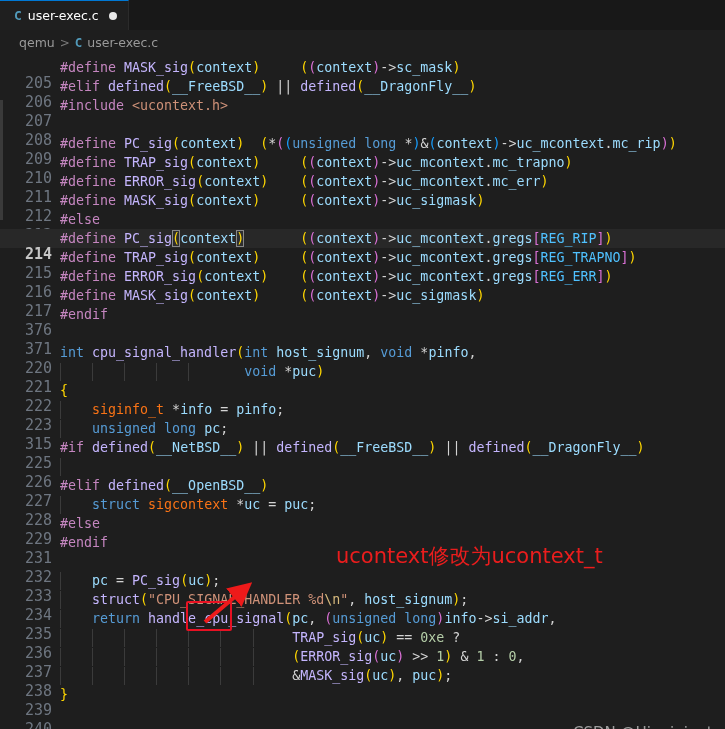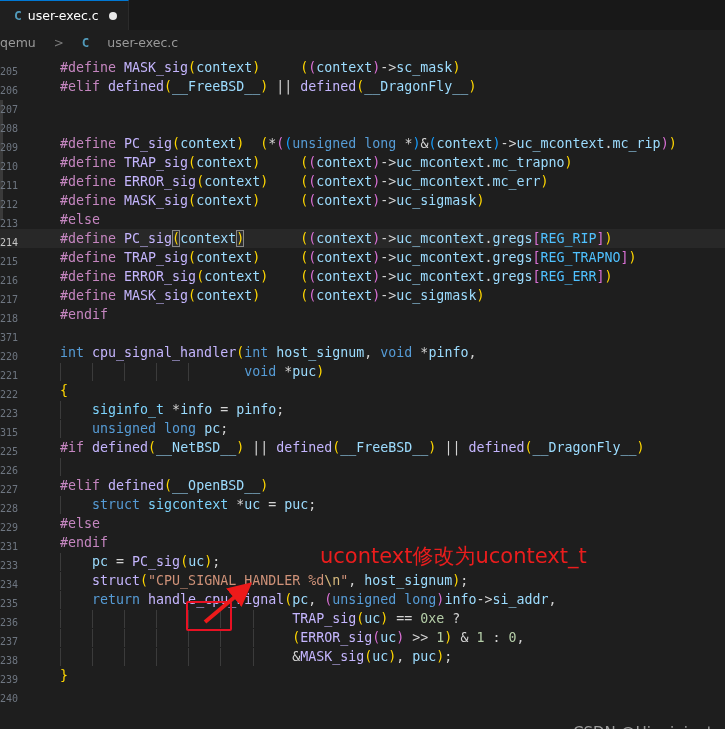--- a/index.html
+++ b/index.html
@@ -21,51 +21,52 @@
     font-family:"DejaVu Sans","Liberation Sans",sans-serif;
     font-size:12.5px;color:#ffffff;
     box-sizing:border-box;
   }
   .tab .ficon{color:#519aba;font-weight:bold;font-size:13px;font-family:"DejaVu Sans Mono",monospace;}
   .tab .dot{width:8px;height:8px;border-radius:50%;background:#e8e8e8;margin-left:4px;}
 
   
   .breadcrumb{
     height:25px;background:#1e1e1e;
-    display:flex;align-items:center;gap:18px;
+    display:flex;align-items:center;gap:5px;
+    padding-left:19px;
     font-family:"DejaVu Sans","Liberation Sans",sans-serif;
     font-size:12.5px;color:#9a9a9a;
   }
   .breadcrumb .sep{color:#7a7a7a;font-size:12px;}
   .breadcrumb .ficon{color:#519aba;font-weight:bold;font-family:"DejaVu Sans Mono",monospace;font-size:12.5px;}
 
   
   .editor{position:relative;height:674px;background:#1e1e1e;overflow:hidden;}
   .minimap-edge{position:absolute;left:0;top:0;width:3px;height:674px;background:#1e1e1e;}
   .minimap-edge i{position:absolute;left:0;width:3px;background:#3a3a3a;display:block;}
 
   .rows{position:absolute;left:0;top:3px;right:0;}
   .row{position:relative;height:19px;line-height:19px;white-space:pre;font-size:13.3px;}
   .row.active{background:#282828;}
   .ln{
-    position:absolute;left:0;top:4px;width:52px;text-align:left;
-    color:#6e7681;font-size:10px;
+    position:absolute;left:0;top:16px;width:52px;text-align:right;
+    color:#6e7681;font-size:15px;
   }
-  .row.active .ln{color:#c6c6c6;font-weight:normal;}
+  .row.active .ln{color:#c6c6c6;font-weight:bold;}
   .code{position:absolute;left:60px;top:0;}
 
   
   .guides{position:absolute;left:60px;top:0;height:19px;}
   .guides i{position:absolute;top:1px;width:1px;height:18px;background:#3b3b3b;display:block;}
 
   
   .pp{color:#c586c0;}      
   .id{color:#9cdcfe;}      
   .fn{color:#c4b5fd;}      
-  .ty{color:#7dd3fc;}      
+  .ty{color:#f97316;}      
   .kw{color:#569cd6;}      
   .num{color:#b5cea8;}     
   .str{color:#ce9178;}     
   .esc{color:#d7ba7d;}     
   .op{color:#d4d4d4;}      
   .p1{color:#ffd700;}      
   .p2{color:#da70d6;}      
   .p3{color:#179fff;}      
   .mem{color:#9cdcfe;}     
   .cst{color:#4fc1ff;}     
@@ -109,44 +110,45 @@
     <span>user-exec.c</span>
   </div>
 
   <div class="editor">
     <div class="minimap-edge">
       <i style="top:45px;height:120px;"></i>
     </div>
     <div class="rows" id="rows">
         <div class="row"><span class="ln">205</span><span class="guides"></span><span class="code"><span class="pp">#define</span> <span class="fn">MASK_sig</span><span class="p1">(</span><span class="id">context</span><span class="p1">)</span>     <span class="p1">(</span><span class="p2">(</span><span class="id">context</span><span class="p2">)</span><span class="op">-&gt;</span><span class="mem">sc_mask</span><span class="p1">)</span></span></div>
         <div class="row"><span class="ln">206</span><span class="guides"></span><span class="code"><span class="pp">#elif</span> <span class="fn">defined</span><span class="p1">(</span><span class="id">__FreeBSD__</span><span class="p1">)</span> <span class="op">||</span> <span class="fn">defined</span><span class="p1">(</span><span class="id">__DragonFly__</span><span class="p1">)</span></span></div>
-        <div class="row"><span class="ln">207</span><span class="guides"></span></div>
+        <div class="row"><span class="ln">207</span><span class="guides"></span><span class="code"><span class="pp">#include</span> <span class="str">&lt;ucontext.h&gt;</span></span></div>
         <div class="row"><span class="ln">208</span><span class="guides"></span><span class="code"></span></div>
         <div class="row"><span class="ln">209</span><span class="guides"></span><span class="code"><span class="pp">#define</span> <span class="fn">PC_sig</span><span class="p1">(</span><span class="id">context</span><span class="p1">)</span>  <span class="p1">(</span><span class="op">*</span><span class="p2">(</span><span class="p3">(</span><span class="kw">unsigned</span> <span class="kw">long</span> <span class="op">*</span><span class="p3">)</span><span class="op">&amp;</span><span class="p3">(</span><span class="id">context</span><span class="p3">)</span><span class="op">-&gt;</span><span class="mem">uc_mcontext</span><span class="op">.</span><span class="mem">mc_rip</span><span class="p2">)</span><span class="p1">)</span></span></div>
         <div class="row"><span class="ln">210</span><span class="guides"></span><span class="code"><span class="pp">#define</span> <span class="fn">TRAP_sig</span><span class="p1">(</span><span class="id">context</span><span class="p1">)</span>     <span class="p1">(</span><span class="p2">(</span><span class="id">context</span><span class="p2">)</span><span class="op">-&gt;</span><span class="mem">uc_mcontext</span><span class="op">.</span><span class="mem">mc_trapno</span><span class="p1">)</span></span></div>
         <div class="row"><span class="ln">211</span><span class="guides"></span><span class="code"><span class="pp">#define</span> <span class="fn">ERROR_sig</span><span class="p1">(</span><span class="id">context</span><span class="p1">)</span>    <span class="p1">(</span><span class="p2">(</span><span class="id">context</span><span class="p2">)</span><span class="op">-&gt;</span><span class="mem">uc_mcontext</span><span class="op">.</span><span class="mem">mc_err</span><span class="p1">)</span></span></div>
         <div class="row"><span class="ln">212</span><span class="guides"></span><span class="code"><span class="pp">#define</span> <span class="fn">MASK_sig</span><span class="p1">(</span><span class="id">context</span><span class="p1">)</span>     <span class="p1">(</span><span class="p2">(</span><span class="id">context</span><span class="p2">)</span><span class="op">-&gt;</span><span class="mem">uc_sigmask</span><span class="p1">)</span></span></div>
         <div class="row"><span class="ln">213</span><span class="guides"></span><span class="code"><span class="pp">#else</span></span></div>
         <div class="row active"><span class="ln">214</span><span class="guides"></span><span class="code"><span class="pp">#define</span> <span class="fn">PC_sig</span><span class="p1">(</span><span class="id">context</span><span class="p1">)</span>       <span class="p1">(</span><span class="p2">(</span><span class="id">context</span><span class="p2">)</span><span class="op">-&gt;</span><span class="mem">uc_mcontext</span><span class="op">.</span><span class="mem">gregs</span><span class="p2">[</span><span class="cst">REG_RIP</span><span class="p2">]</span><span class="p1">)</span></span><span class="brk" style="position: absolute; left: 172.3px; top: 1px; width: 8px; height: 17px;"></span><span class="brk" style="position: absolute; left: 236.4px; top: 1px; width: 8px; height: 17px;"></span></div>
         <div class="row"><span class="ln">215</span><span class="guides"></span><span class="code"><span class="pp">#define</span> <span class="fn">TRAP_sig</span><span class="p1">(</span><span class="id">context</span><span class="p1">)</span>     <span class="p1">(</span><span class="p2">(</span><span class="id">context</span><span class="p2">)</span><span class="op">-&gt;</span><span class="mem">uc_mcontext</span><span class="op">.</span><span class="mem">gregs</span><span class="p2">[</span><span class="cst">REG_TRAPNO</span><span class="p2">]</span><span class="p1">)</span></span></div>
         <div class="row"><span class="ln">216</span><span class="guides"></span><span class="code"><span class="pp">#define</span> <span class="fn">ERROR_sig</span><span class="p1">(</span><span class="id">context</span><span class="p1">)</span>    <span class="p1">(</span><span class="p2">(</span><span class="id">context</span><span class="p2">)</span><span class="op">-&gt;</span><span class="mem">uc_mcontext</span><span class="op">.</span><span class="mem">gregs</span><span class="p2">[</span><span class="cst">REG_ERR</span><span class="p2">]</span><span class="p1">)</span></span></div>
         <div class="row"><span class="ln">217</span><span class="guides"></span><span class="code"><span class="pp">#define</span> <span class="fn">MASK_sig</span><span class="p1">(</span><span class="id">context</span><span class="p1">)</span>     <span class="p1">(</span><span class="p2">(</span><span class="id">context</span><span class="p2">)</span><span class="op">-&gt;</span><span class="mem">uc_sigmask</span><span class="p1">)</span></span></div>
-        <div class="row"><span class="ln">218</span><span class="guides"></span><span class="code"><span class="pp">#endif</span></span></div>
+        <div class="row"><span class="ln">376</span><span class="guides"></span><span class="code"><span class="pp">#endif</span></span></div>
         <div class="row"><span class="ln">371</span><span class="guides"></span><span class="code"></span></div>
         <div class="row"><span class="ln">220</span><span class="guides"></span><span class="code"><span class="kw">int</span> <span class="fn">cpu_signal_handler</span><span class="p1">(</span><span class="kw">int</span> <span class="id">host_signum</span><span class="op">,</span> <span class="kw">void</span> <span class="op">*</span><span class="id">pinfo</span><span class="op">,</span></span></div>
         <div class="row"><span class="ln">221</span><span class="guides"><i style="left:0.0px"></i><i style="left:32.1px"></i><i style="left:64.2px"></i><i style="left:96.2px"></i><i style="left:128.3px"></i></span><span class="code">                       <span class="kw">void</span> <span class="op">*</span><span class="id">puc</span><span class="p1">)</span></span></div>
         <div class="row"><span class="ln">222</span><span class="guides"></span><span class="code"><span class="p1">{</span></span></div>
         <div class="row"><span class="ln">223</span><span class="guides"><i style="left:0.0px"></i></span><span class="code">    <span class="ty">siginfo_t</span> <span class="op">*</span><span class="id">info</span> <span class="op">=</span> <span class="id">pinfo</span><span class="op">;</span></span></div>
         <div class="row"><span class="ln">315</span><span class="guides"><i style="left:0.0px"></i></span><span class="code">    <span class="kw">unsigned</span> <span class="kw">long</span> <span class="id">pc</span><span class="op">;</span></span></div>
         <div class="row"><span class="ln">225</span><span class="guides"></span><span class="code"><span class="pp">#if</span> <span class="fn">defined</span><span class="p1">(</span><span class="id">__NetBSD__</span><span class="p1">)</span> <span class="op">||</span> <span class="fn">defined</span><span class="p1">(</span><span class="id">__FreeBSD__</span><span class="p1">)</span> <span class="op">||</span> <span class="fn">defined</span><span class="p1">(</span><span class="id">__DragonFly__</span><span class="p1">)</span></span></div>
         <div class="row"><span class="ln">226</span><span class="guides"><i style="left:0.0px"></i></span></div>
         <div class="row"><span class="ln">227</span><span class="guides"></span><span class="code"><span class="pp">#elif</span> <span class="fn">defined</span><span class="p1">(</span><span class="id">__OpenBSD__</span><span class="p1">)</span></span></div>
         <div class="row"><span class="ln">228</span><span class="guides"><i style="left:0.0px"></i></span><span class="code">    <span class="kw">struct</span> <span class="ty">sigcontext</span> <span class="op">*</span><span class="id">uc</span> <span class="op">=</span> <span class="id">puc</span><span class="op">;</span></span></div>
         <div class="row"><span class="ln">229</span><span class="guides"></span><span class="code"><span class="pp">#else</span></span></div>
         <div class="row"><span class="ln">231</span><span class="guides"></span><span class="code"><span class="pp">#endif</span></span></div>
+        <div class="row"><span class="ln">232</span><span class="guides"></span><span class="code"></span></div>
         <div class="row"><span class="ln">233</span><span class="guides"><i style="left:0.0px"></i></span><span class="code">    <span class="id">pc</span> <span class="op">=</span> <span class="fn">PC_sig</span><span class="p1">(</span><span class="id">uc</span><span class="p1">)</span><span class="op">;</span></span></div>
         <div class="row"><span class="ln">234</span><span class="guides"><i style="left:0.0px"></i></span><span class="code">    <span class="fn">struct</span><span class="p1">(</span><span class="str">"CPU_SIGNAL_HANDLER %d<span class="esc">\n</span>"</span><span class="op">,</span> <span class="id">host_signum</span><span class="p1">)</span><span class="op">;</span></span></div>
         <div class="row"><span class="ln">235</span><span class="guides"><i style="left:0.0px"></i></span><span class="code">    <span class="kw">return</span> <span class="fn">handle_cpu_signal</span><span class="p1">(</span><span class="id">pc</span><span class="op">,</span> <span class="p2">(</span><span class="kw">unsigned</span> <span class="kw">long</span><span class="p2">)</span><span class="id">info</span><span class="op">-&gt;</span><span class="mem">si_addr</span><span class="op">,</span></span></div>
         <div class="row"><span class="ln">236</span><span class="guides"><i style="left:0.0px"></i><i style="left:32.1px"></i><i style="left:64.2px"></i><i style="left:96.2px"></i><i style="left:128.3px"></i><i style="left:160.4px"></i><i style="left:192.5px"></i></span><span class="code">                             <span class="fn">TRAP_sig</span><span class="p1">(</span><span class="id">uc</span><span class="p1">)</span> <span class="op">==</span> <span class="num">0xe</span> <span class="op">?</span></span></div>
         <div class="row"><span class="ln">237</span><span class="guides"><i style="left:0.0px"></i><i style="left:32.1px"></i><i style="left:64.2px"></i><i style="left:96.2px"></i><i style="left:128.3px"></i><i style="left:160.4px"></i><i style="left:192.5px"></i></span><span class="code">                             <span class="p1">(</span><span class="fn">ERROR_sig</span><span class="p2">(</span><span class="id">uc</span><span class="p2">)</span> <span class="op">&gt;&gt;</span> <span class="num">1</span><span class="p1">)</span> <span class="op">&amp;</span> <span class="num">1</span> <span class="op">:</span> <span class="num">0</span><span class="op">,</span></span></div>
         <div class="row"><span class="ln">238</span><span class="guides"><i style="left:0.0px"></i><i style="left:32.1px"></i><i style="left:64.2px"></i><i style="left:96.2px"></i><i style="left:128.3px"></i><i style="left:160.4px"></i><i style="left:192.5px"></i></span><span class="code">                             <span class="op">&amp;</span><span class="fn">MASK_sig</span><span class="p1">(</span><span class="id">uc</span><span class="p1">)</span><span class="op">,</span> <span class="id">puc</span><span class="p1">)</span><span class="op">;</span></span></div>
         <div class="row"><span class="ln">239</span><span class="guides"></span><span class="code"><span class="p1">}</span></span></div>
         <div class="row"><span class="ln">240</span><span class="guides"></span><span class="code"></span></div>
       </div>
 
@@ -154,17 +156,17 @@
 
     <svg class="arrow" width="60" height="46" style="left:199px;top:527px;" viewBox="0 0 60 46">
       <defs>
         <marker id="ah" markerWidth="6" markerHeight="6" refX="3" refY="3" orient="auto">
           <path d="M0,0 L6,3 L0,6 Z" fill="#ee1a1a"></path>
         </marker>
       </defs>
       <line x1="6" y1="40" x2="44" y2="8" stroke="#ee1a1a" stroke-width="4" marker-end="url(#ah)"></line>
     </svg>
 
-    <div class="annot" style="left:320px;top:487px;">ucontext修改为ucontext_t</div>
+    <div class="annot" style="left:336px;top:487px;">ucontext修改为ucontext_t</div>
 
     <div class="watermark" style="left:573px;top:669px;">CSDN @Hinnininnt</div>
   </div>
 </div>
 
 </body></html>

